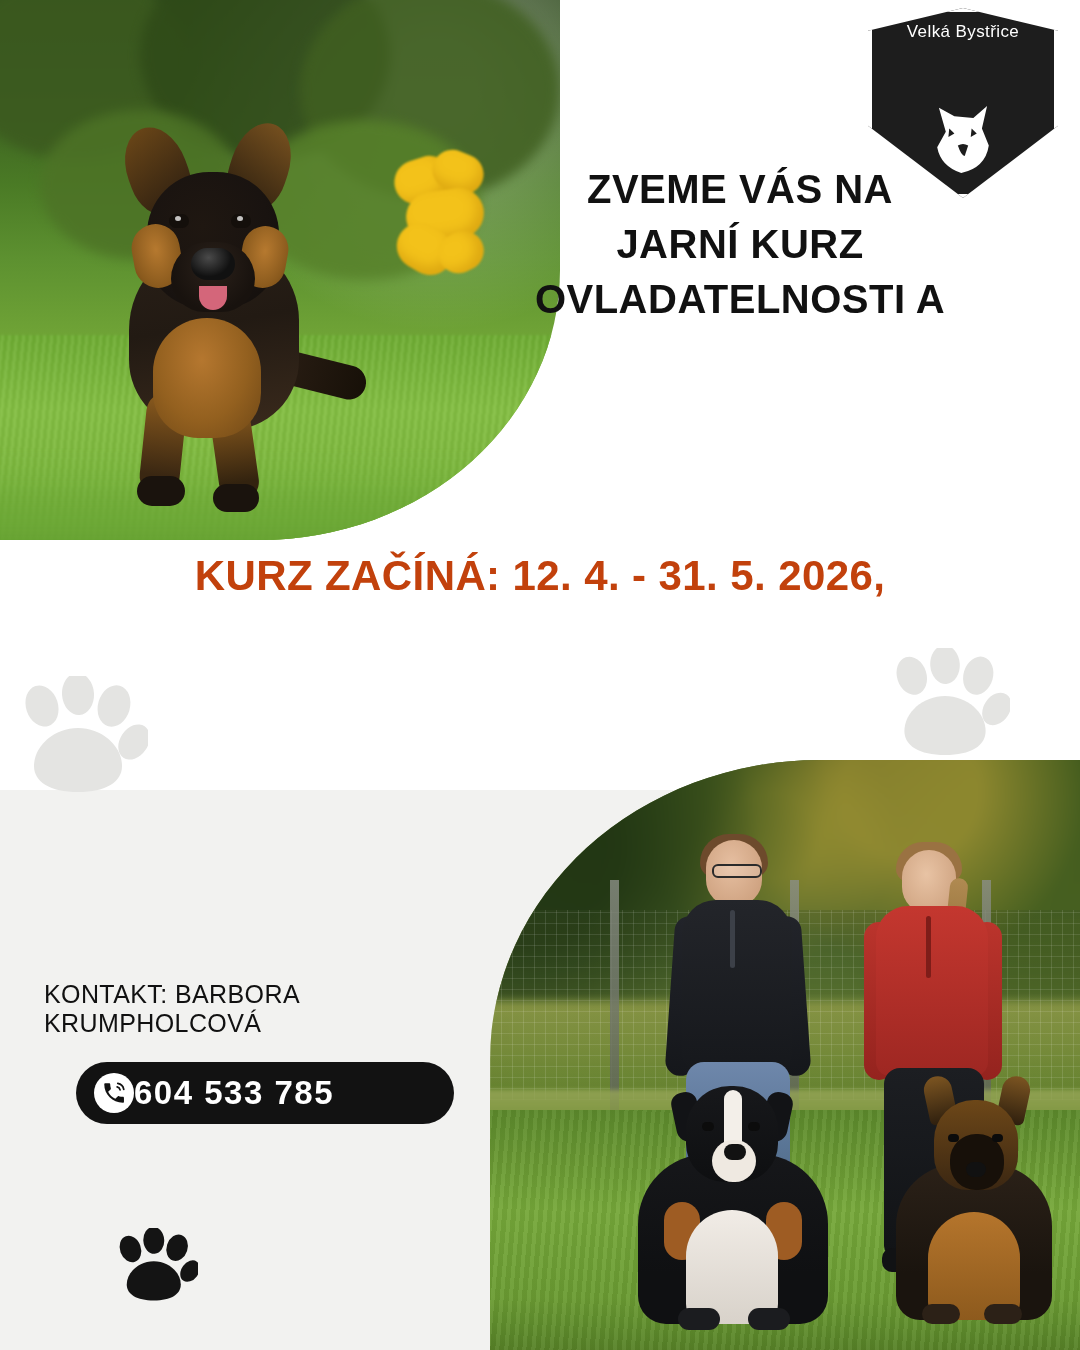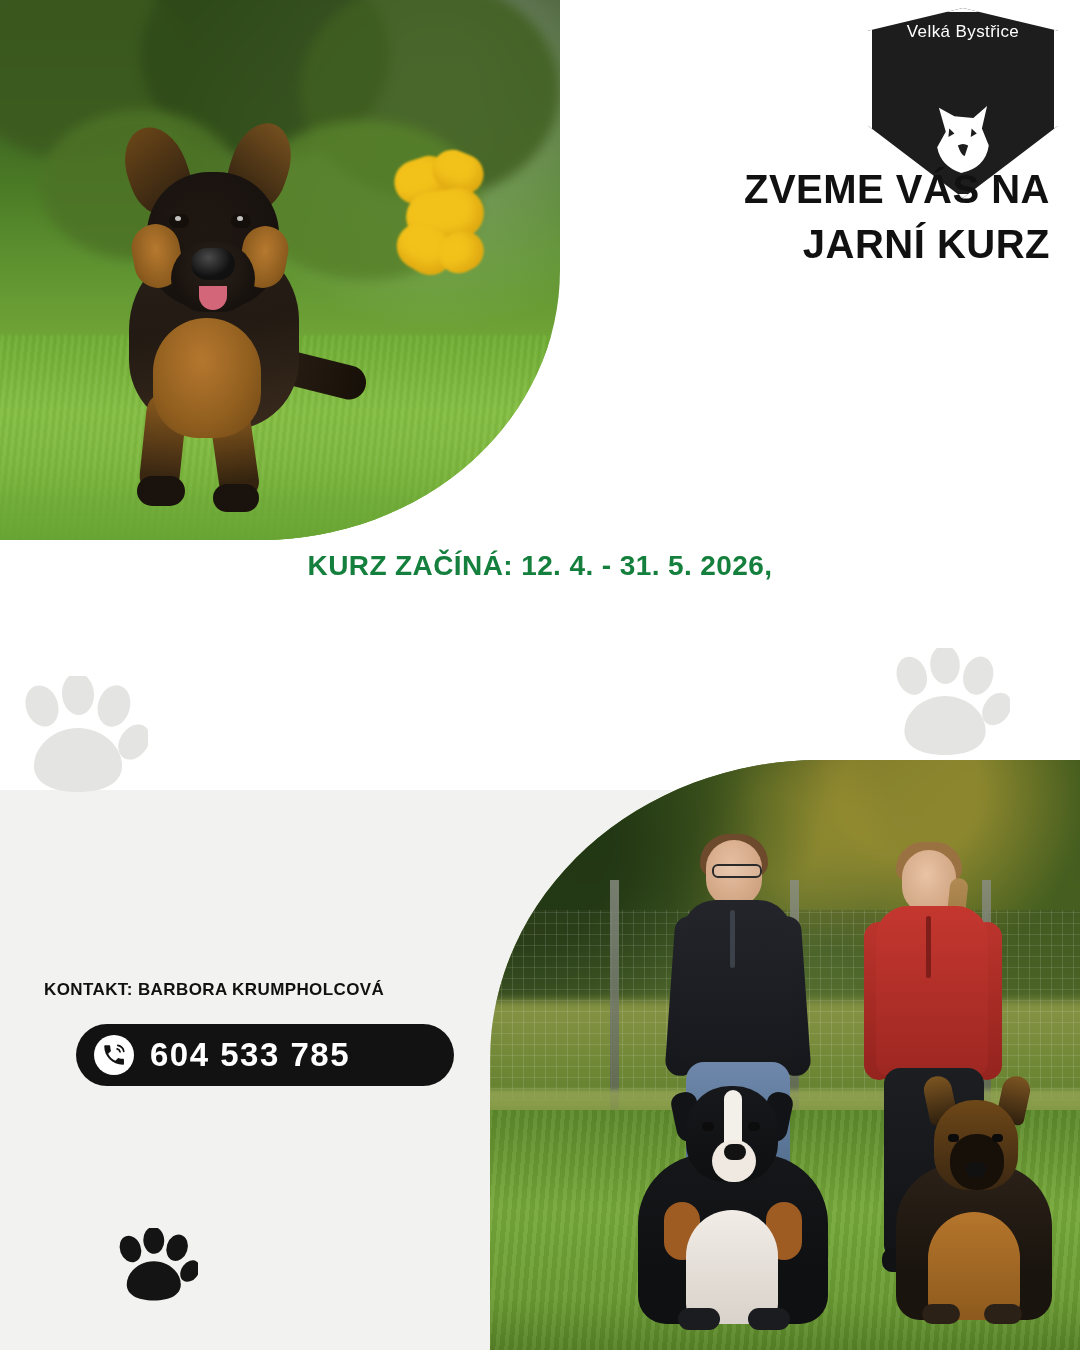--- a/index.html
+++ b/index.html
@@ -333,33 +333,33 @@
     top: 162px;
     width: 620px;
     text-align: center;
     color: #111111;
     font-weight: 700;
     font-size: 40px;
     line-height: 1.38;
     letter-spacing: .5px;
     text-transform: uppercase;
   }
-  .headline div { white-space: nowrap; text-align: right; }
+  .headline div { white-space: nowrap; }
   .headline .l4 { font-size: 39px; }
 
   
   .info {
     position: absolute;
     left: 90px;
     top: 545px;
     width: 900px;
     text-align: center;
-    color: #15803d;
+    color: #c2410c;
     font-weight: 700;
-    font-size: 28px;
+    font-size: 42px;
     line-height: 1.48;
     letter-spacing: .4px;
     text-transform: uppercase;
   }
 
   
   .contact {
     position: absolute;
     left: 44px;
     top: 952px;
@@ -367,36 +367,35 @@
   }
   .contact .title {
     font-size: 29px;
     font-weight: 700;
     color: #111;
     letter-spacing: .6px;
     text-transform: uppercase;
   }
   .contact .person-line {
     margin-top: 28px;
-    font-size: 17px;
-    font-weight: 700;
+    font-size: 25px;
+    font-weight: 400;
     color: #111;
     letter-spacing: .4px;
     text-transform: uppercase;
   }
   .phone-pill {
     margin-top: 24px;
     margin-left: 32px;
     width: 378px;
     height: 62px;
     background: #121212;
     border-radius: 34px;
     display: flex;
     align-items: center;
-    gap: 16px;
     padding-left: 18px;
     box-sizing: border-box;
   }
   .phone-pill .circle {
     width: 40px; height: 40px;
     border-radius: 50%;
     background: #ffffff;
     display: flex; align-items: center; justify-content: center;
     flex: 0 0 auto;
   }
@@ -538,20 +537,21 @@
         <path d="M34 40 L40 46 L33 50 Z" fill="#1d1d1d"></path>
         <path d="M60 40 L66 46 L59 50 Z" fill="#1d1d1d"></path>
         <path d="M44 60 Q50 56 56 60 L52 72 Q48 72 44 60 Z" fill="#1d1d1d"></path>
       </svg>
     </div>
   </div>
 
   <div class="headline">
     <div class="l1">ZVEME VÁS NA</div>
     <div class="l2">JARNÍ KURZ</div>
+    <div class="l3">OVLADATELNOSTI A</div>
   </div>
 
   <div class="info">
     <div>KURZ ZAČÍNÁ: 12. 4. - 31. 5. 2026,</div>
   </div>
 
   <div class="contact">
     <div class="person-line">KONTAKT: BARBORA KRUMPHOLCOVÁ</div>
     <div class="phone-pill">
       <span class="circle">

